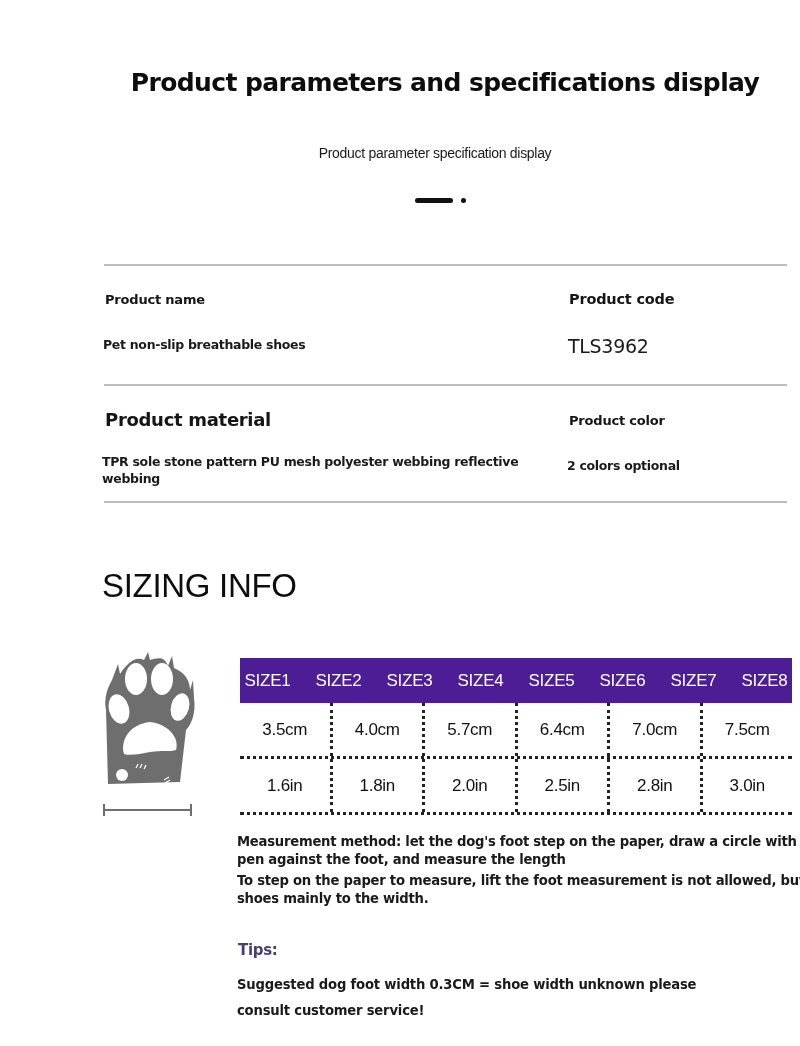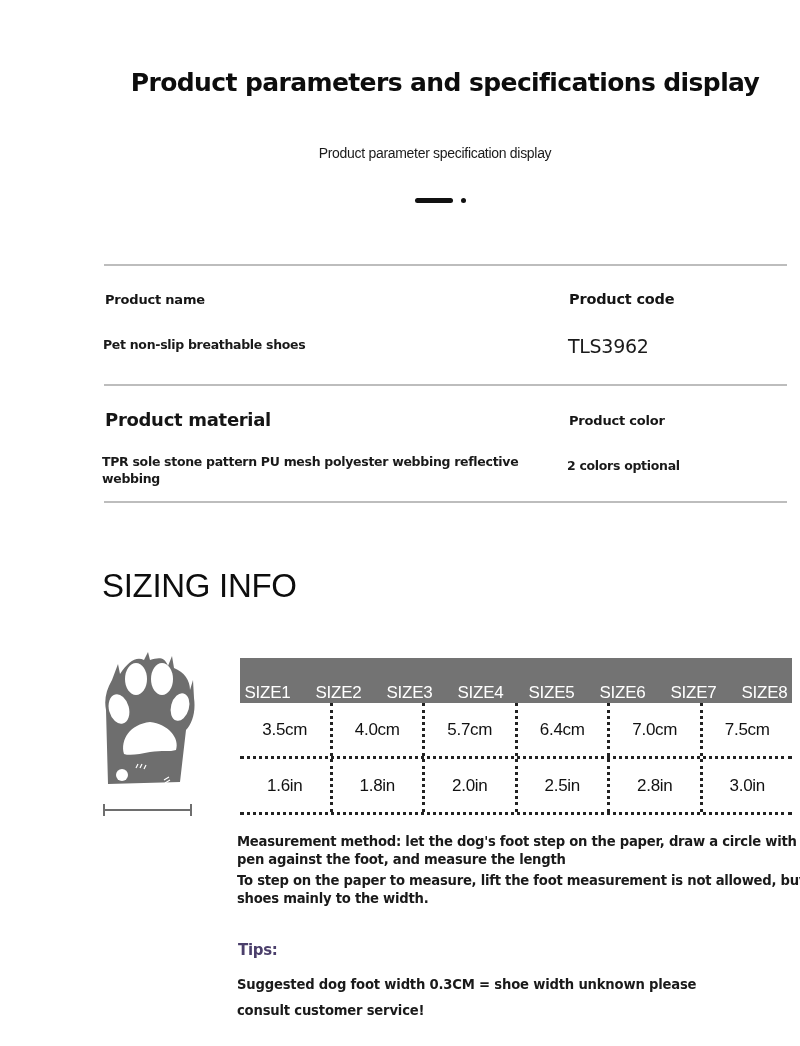--- a/index.html
+++ b/index.html
@@ -94,22 +94,22 @@
       width: 100px; height: 172px;
     }
 
     .size-table {
       left: 195px; top: 658px;
       width: 552px;
     }
     .size-header {
       display: flex;
       height: 45px;
-      background: #737373;
-      align-items: flex-end;
+      background: #4c1d95;
+      align-items: center;
       gap: 16px;
     }
     .size-header .cell {
       flex: 1;
       text-align: center;
       color: #ffffff;
       font-family: "Liberation Sans", sans-serif;
       font-size: 17px;
       letter-spacing: -0.2px;
     }

